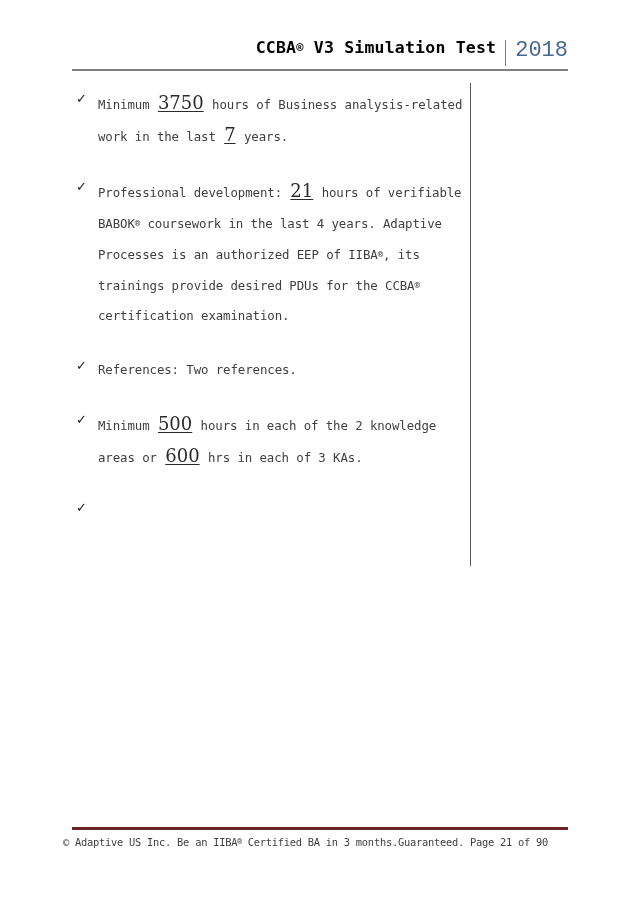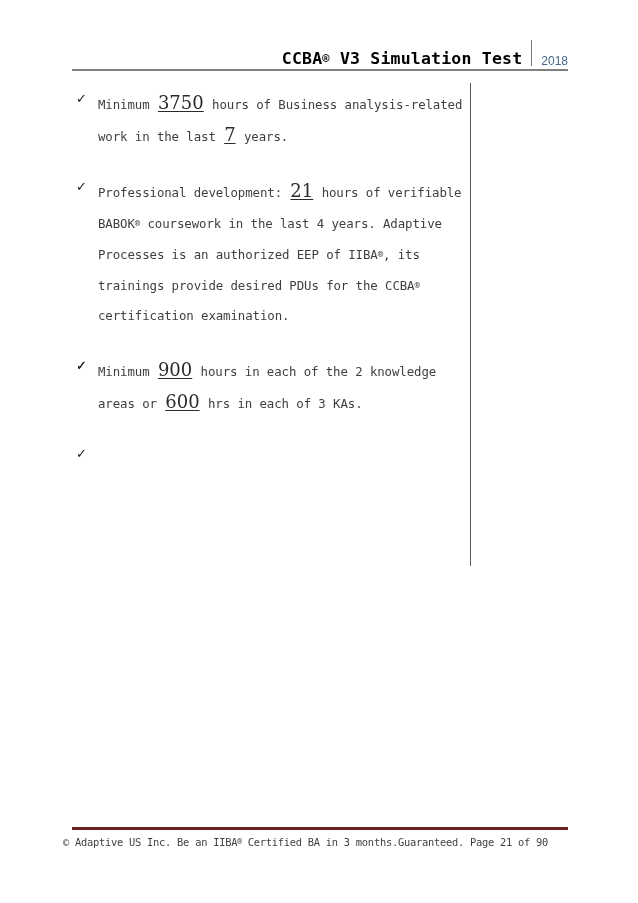--- a/index.html
+++ b/index.html
@@ -23,21 +23,21 @@
   
   .header {
     position: absolute;
     left: 72px;
     top: 38px;
     width: 496px;
     height: 30px;
   }
   .header-inner {
     display: flex;
-    align-items: flex-end;
+    align-items: flex-start;
     justify-content: flex-end;
     height: 100%;
   }
   .header-title {
     font-family: "DejaVu Sans Mono", monospace;
     font-size: 16.5px;
     font-weight: bold;
     color: #000000;
     letter-spacing: 0.2px;
     white-space: nowrap;
@@ -48,22 +48,22 @@
     vertical-align: 1px;
   }
   .header-sep {
     width: 1px;
     align-self: stretch;
     background: #7a7a7a;
     margin-top: 2px;
     margin-bottom: 2px;
   }
   .header-year {
-    font-family: Liberation Sans, sans-serif;
-    font-size: 12px;
+    font-family: Liberation Mono, monospace;
+    font-size: 22px;
     font-weight: normal;
     color: #44688e;
     white-space: nowrap;
     padding-left: 9px;
   }
   .header-rule {
     position: absolute;
     left: 72px;
     top: 69px;
     width: 496px;
@@ -165,22 +165,22 @@
     </div>
   </div>
   <div class="header-rule"></div>
 
   <div class="divider-vertical"></div>
 
   <div class="content">
     <div id="bullet-list">
         <div class="bullet"><span class="check-icon">✓</span><span class="btext"><span>Minimum </span><span class="num">3750</span><span> hours of Business analysis-related work in the last </span><span class="num">7</span><span> years.</span></span></div>
         <div class="bullet"><span class="check-icon">✓</span><span class="btext"><span>Professional development: </span><span class="num">21</span><span> hours of verifiable BABOK<span class="reg">®</span> coursework in the last 4 years. Adaptive Processes is an authorized EEP of IIBA<span class="reg">®</span>, its trainings provide desired PDUs for the CCBA<span class="reg">®</span> certification examination.</span></span></div>
-        <div class="bullet"><span class="check-icon">✓</span></div>
-        <div class="bullet"><span class="check-icon">✓</span><span class="btext"><span>Minimum </span><span class="num">900</span><span> hours in each of the 2 knowledge areas or </span><span class="num">600</span><span> hrs in each of 3 KAs.</span></span></div>
+        <div class="bullet"><span class="check-icon">✓</span><span class="btext"><span>References: Two references.</span></span></div>
+        <div class="bullet"><span class="check-icon">✓</span><span class="btext"><span>Minimum </span><span class="num">500</span><span> hours in each of the 2 knowledge areas or </span><span class="num">600</span><span> hrs in each of 3 KAs.</span></span></div>
         <div class="bullet"><span class="check-icon">✓</span></div>
       </div>
   </div>
 
   <div class="footer-rule"></div>
   <div class="footer-text">© Adaptive US Inc.  Be an IIBA<span class="reg">®</span> Certified BA in 3 months.Guaranteed. Page 21 of 90</div>
 
 </div>
 
 </body></html>

